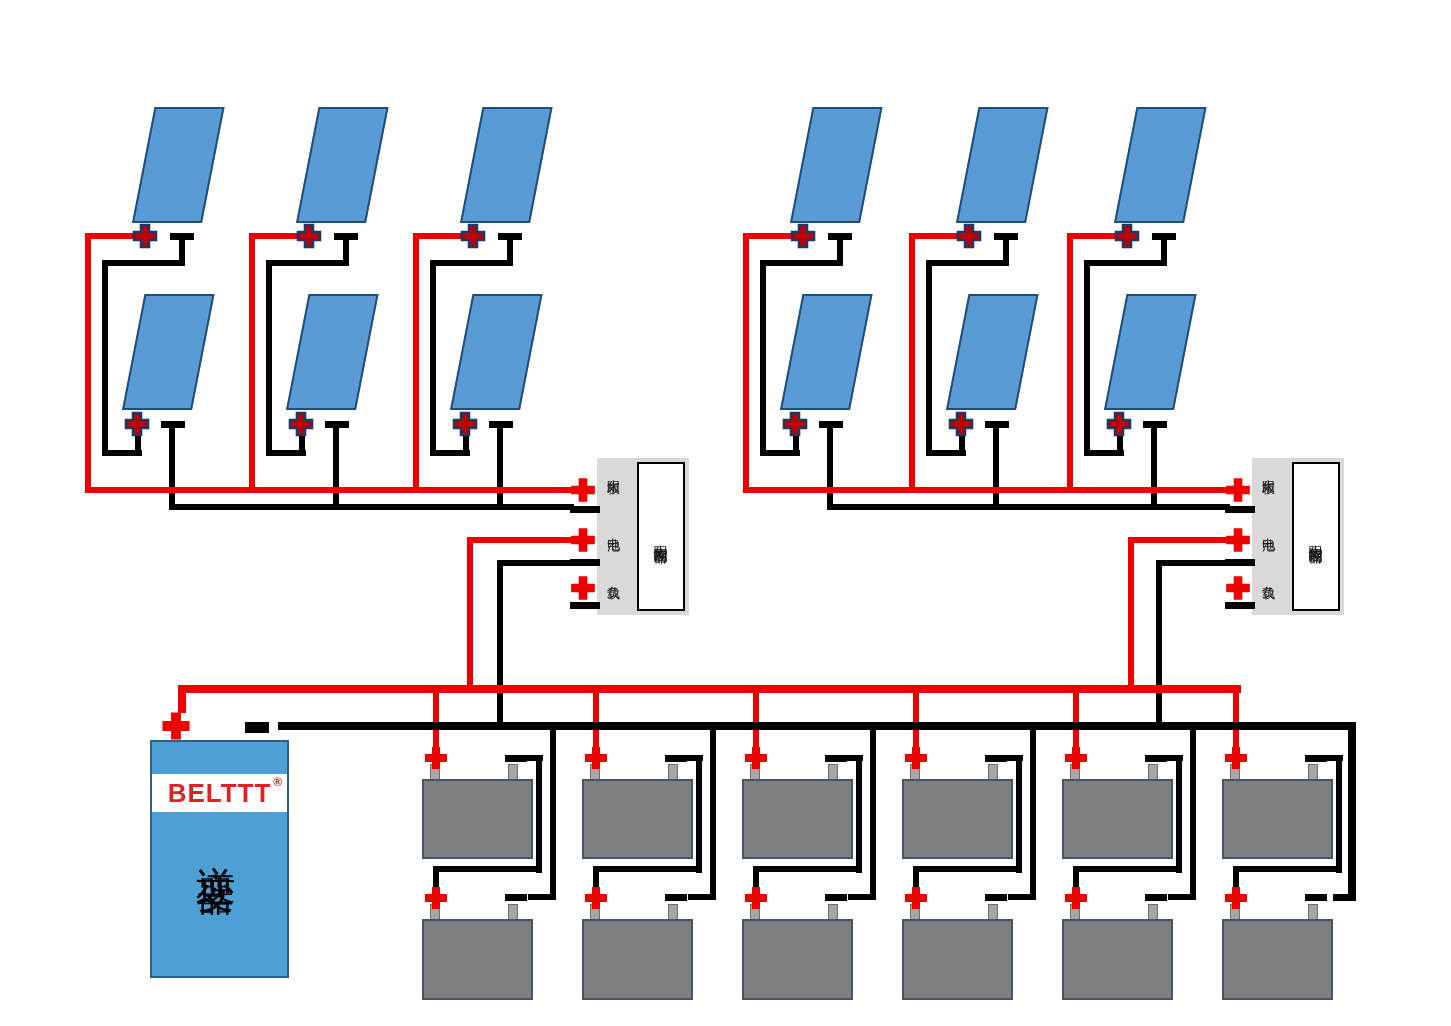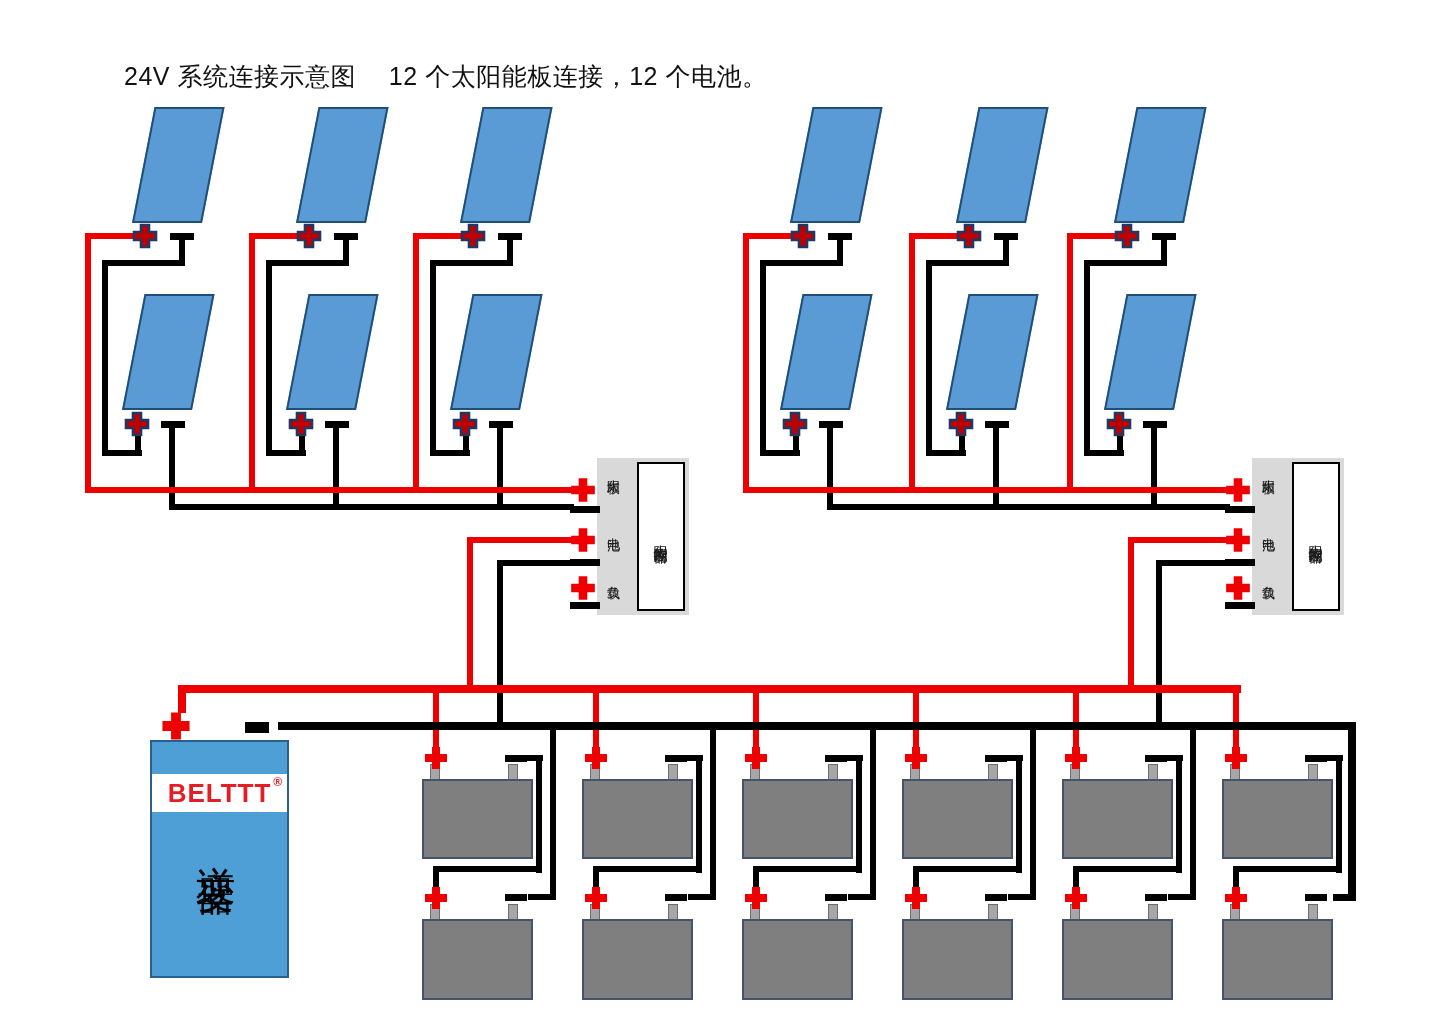--- a/index.html
+++ b/index.html
@@ -29,21 +29,20 @@
            display:flex;align-items:center;justify-content:center;}
   .brand{color:#E31E24;font-weight:800;font-size:26px;letter-spacing:1px;}
   .reg{position:absolute;top:1px;right:5px;font-size:12px;color:#E31E24;font-weight:700;}
   .invName{position:absolute;left:196px;top:834px;width:48px;z-index:4;font-size:40px;color:#000;
            writing-mode:vertical-rl;text-orientation:upright;letter-spacing:6px;text-align:center;}
 </style>
 </head>
 <body>
 
 <div class="canvas">
-  <div class="title">24V 系统连接示意图　 12 个太阳能板连接，12 个电池。</div>
   <div id="gen" class="abs" style="left:0;top:0;width:100%;height:100%;">
       <div class="wire" style="left: 85px; top: 233px; width: 53px; height: 6px; background: rgb(238, 0, 0); z-index: 1;"></div>
       <div class="wire" style="left: 85px; top: 233px; width: 6px; height: 258px; background: rgb(238, 0, 0); z-index: 1;"></div>
       <div class="wire" style="left: 179px; top: 239px; width: 6px; height: 27px; background: rgb(0, 0, 0); z-index: 1;"></div>
       <div class="wire" style="left: 102px; top: 260px; width: 83px; height: 6px; background: rgb(0, 0, 0); z-index: 1;"></div>
       <div class="wire" style="left: 102px; top: 260px; width: 6px; height: 196px; background: rgb(0, 0, 0); z-index: 1;"></div>
       <div class="wire" style="left: 102px; top: 450px; width: 40px; height: 6px; background: rgb(0, 0, 0); z-index: 1;"></div>
       <div class="wire" style="left: 135px; top: 431px; width: 6px; height: 25px; background: rgb(0, 0, 0); z-index: 1;"></div>
       <div class="wire" style="left: 169px; top: 428px; width: 6px; height: 82px; background: rgb(0, 0, 0); z-index: 1;"></div>
       <div class="panel" style="left: 132px; top: 107px;"></div>

